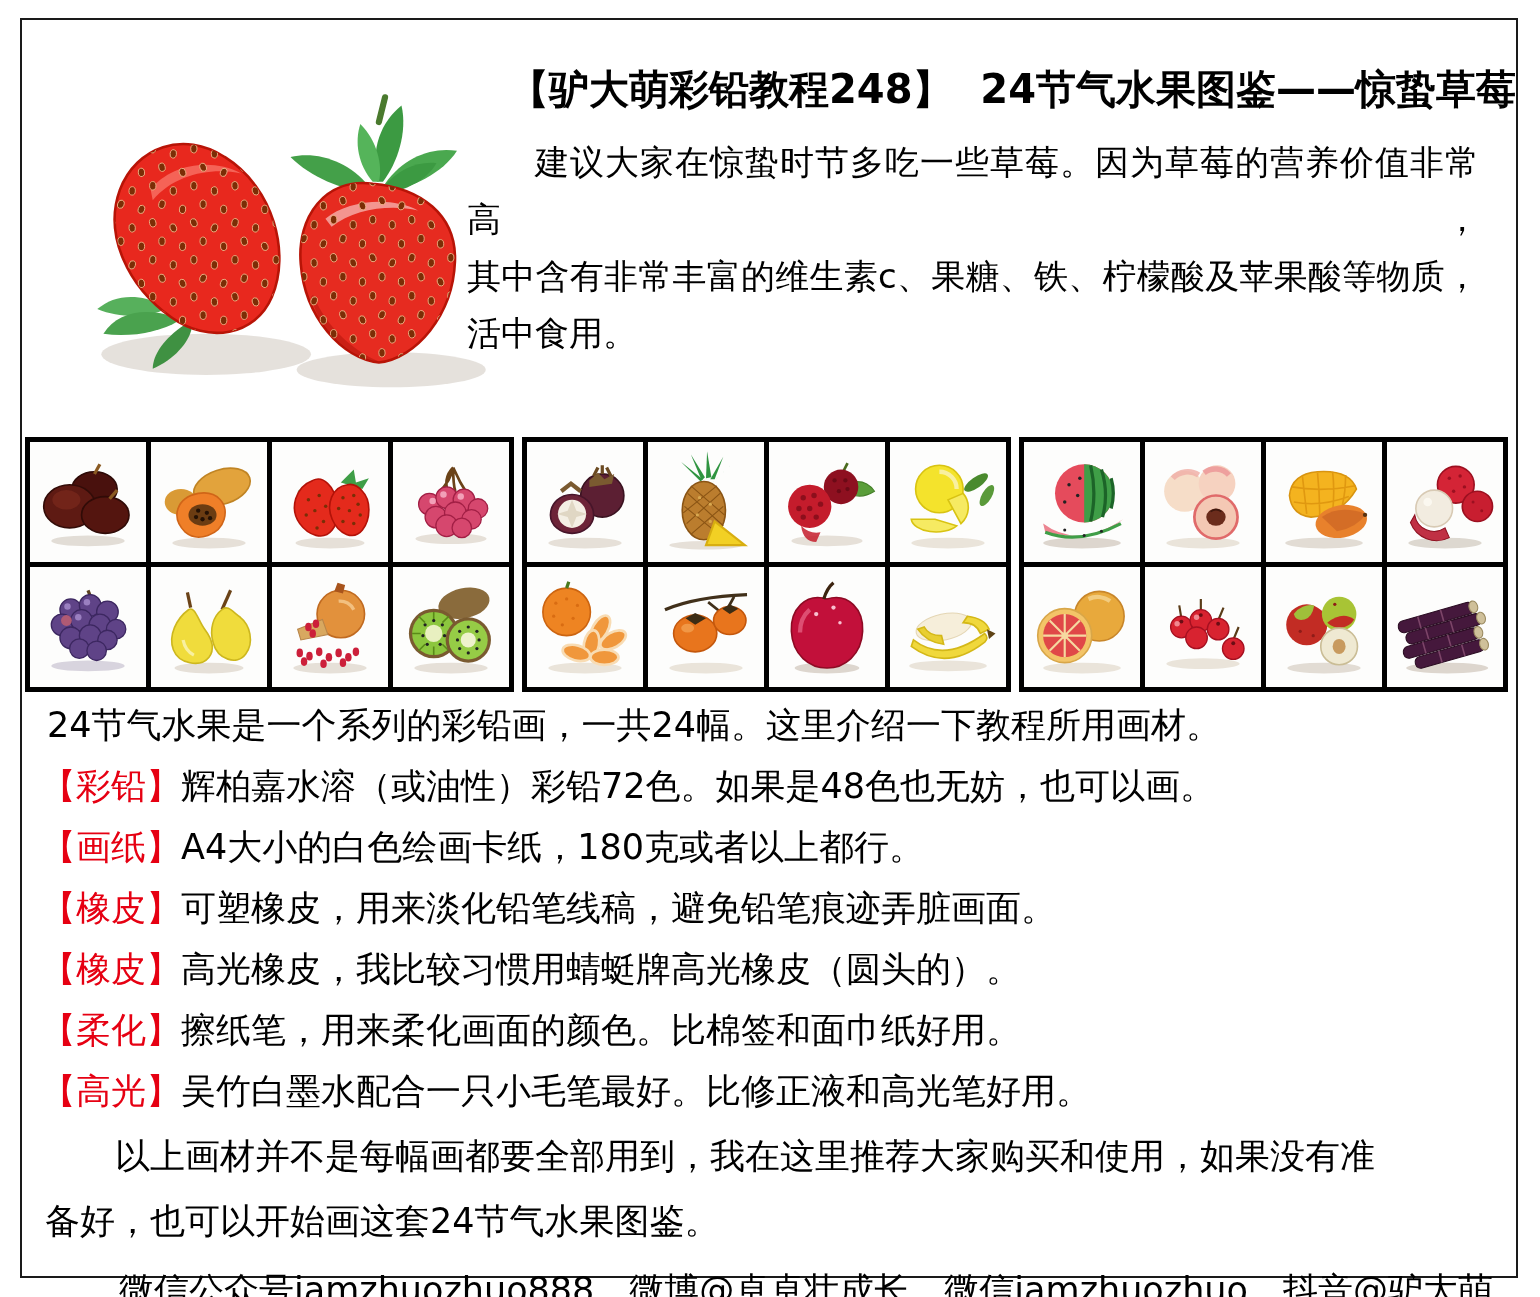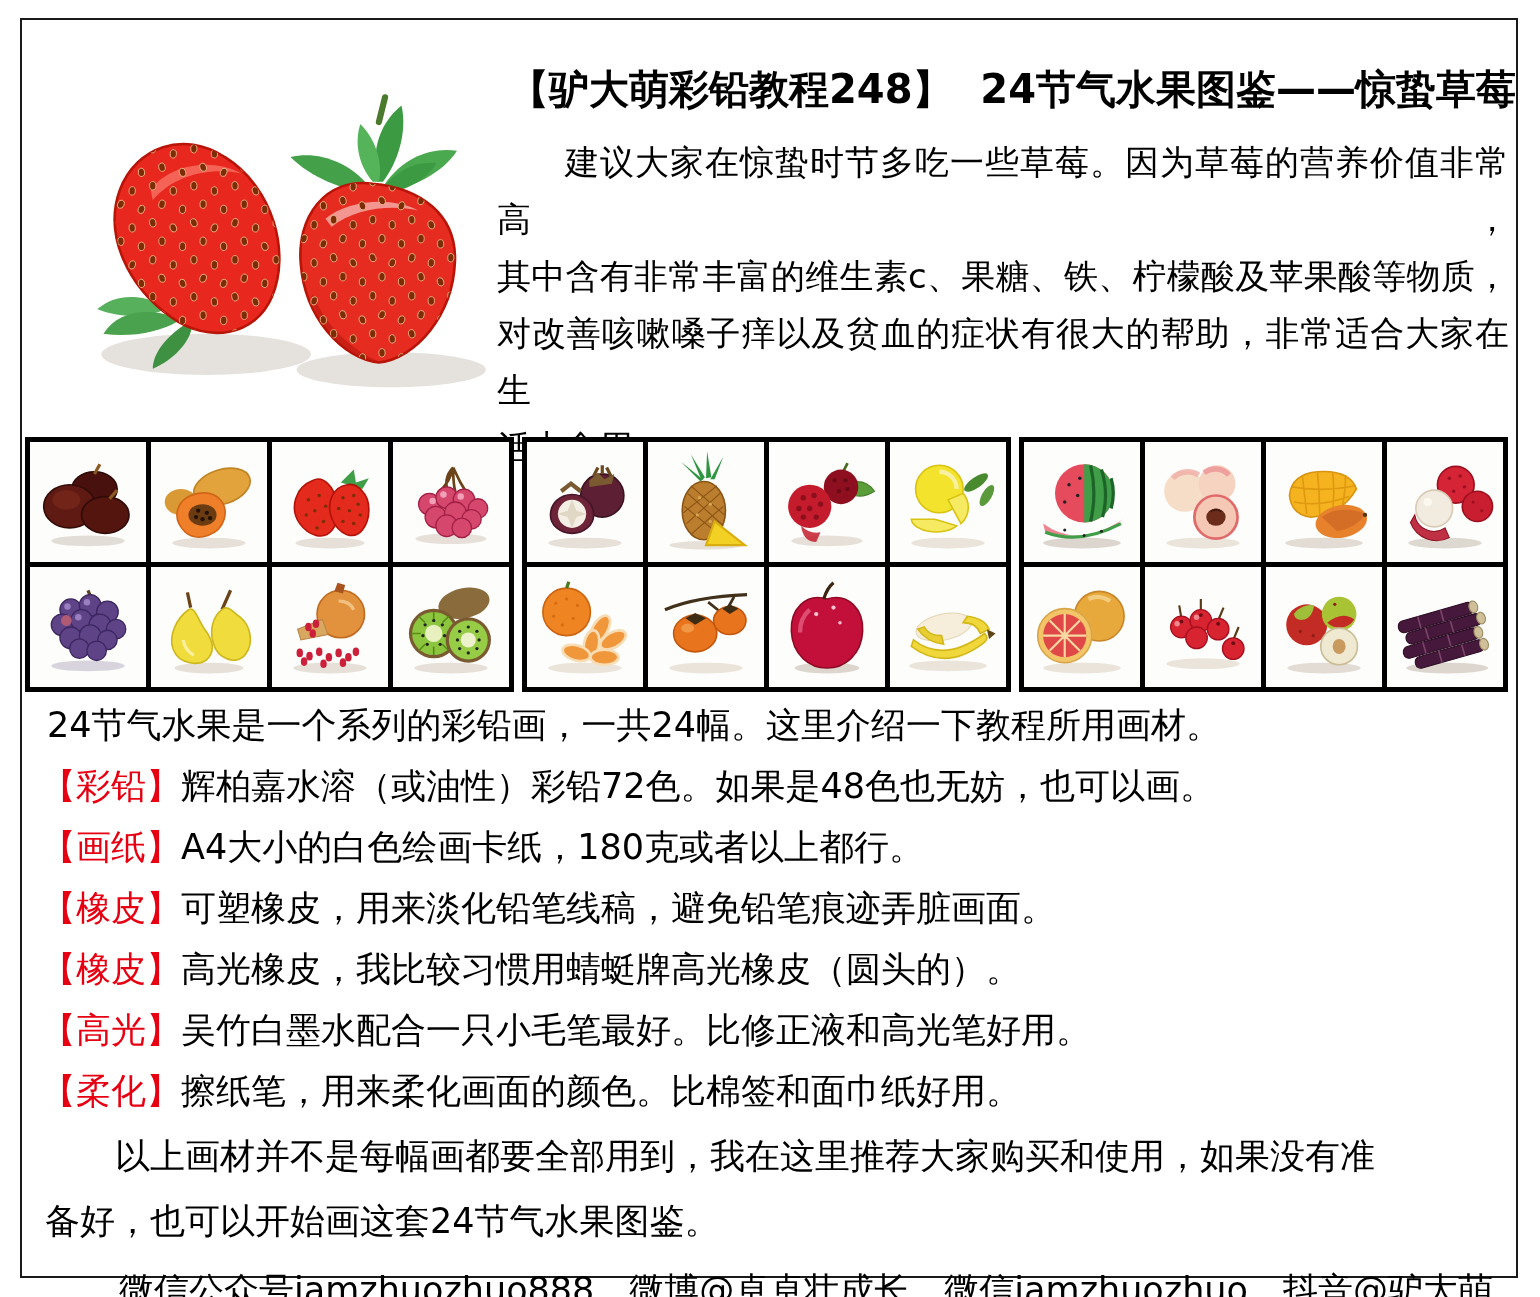--- a/index.html
+++ b/index.html
@@ -7,21 +7,21 @@
     width:1540px;height:1297px;position:relative;background:#ffffff;
     font-family:"DejaVu Sans",sans-serif;color:#111;overflow:hidden;
   }
   .frame{position:absolute;left:20px;top:18px;width:1494px;height:1256px;border:2px solid #1a1a1a;}
   .art{position:absolute;left:52px;top:58px;width:442px;height:348px;}
   .art svg{width:100%;height:100%;}
   .title{
     position:absolute;left:497px;top:50px;margin:12px;
     font-size:40px;font-weight:bold;white-space:pre;color:#000;
   }
-  .intro{position:absolute;left:497px;top:134px;width:1012px;font-size:34px;line-height:57px;color:#000;}
+  .intro{position:absolute;left:467px;top:134px;width:1012px;font-size:34px;line-height:57px;color:#000;}
   .intro .ln{text-align:justify;text-align-last:justify;}
   .intro .ln.first{text-indent:68px;}
   .intro .ln.last{text-align-last:left;}
   .gallery{position:absolute;left:25px;top:437px;display:flex;gap:8px;}
   .group{
     display:grid;grid-template-columns:repeat(4,116px);grid-auto-rows:120px;
     gap:5px;background:#000;padding:5px;
   }
   .cell{background:#fdfdfc;display:flex;align-items:center;justify-content:center;}
   .cell svg{width:108px;height:112px;}
@@ -258,21 +258,20 @@
         <ellipse cx="397" cy="282.5" rx="3.1" ry="4.1" fill="#7c2d06" stroke="#f3b98c" stroke-width="0.8" transform="rotate(-7 397 282.5)"></ellipse>
       </g>
   </svg>
 </div>
 
 <h1 class="title">【驴大萌彩铅教程248】  24节气水果图鉴——惊蛰草莓</h1>
 
 <div class="intro" id="intro">
     <div class="ln first">建议大家在惊蛰时节多吃一些草莓。因为草莓的营养价值非常高，</div>
     <div class="ln">其中含有非常丰富的维生素c、果糖、铁、柠檬酸及苹果酸等物质，</div>
-    <div class="ln">对改善咳嗽嗓子痒以及贫血的症状有很大的帮助，非常适合大家在生</div>
     <div class="ln last">活中食用。</div>
   </div>
 
 <div class="gallery" id="gallery">
     <div class="group">
       <div class="cell">
         <svg viewBox="0 0 100 100">
           <ellipse cx="50" cy="86" rx="34" ry="5" fill="#e2ddd6"></ellipse>
           <ellipse cx="56" cy="38" rx="21" ry="16" fill="#49110d" stroke="#2c0a07" stroke-width="1.5"></ellipse>
           <path d="M56 24 l5 -9" stroke="#8a5a22" stroke-width="3"></path>
@@ -702,21 +701,21 @@
     </div>
   </div>
 
 <div class="materials">
   <p class="mat-intro">24节气水果是一个系列的彩铅画，一共24幅。这里介绍一下教程所用画材。</p>
   <div id="mat-items">
       <p class="mat-line"><span class="mat-label">【彩铅】</span><span>辉柏嘉水溶（或油性）彩铅72色。如果是48色也无妨，也可以画。</span></p>
       <p class="mat-line"><span class="mat-label">【画纸】</span><span>A4大小的白色绘画卡纸，180克或者以上都行。</span></p>
       <p class="mat-line"><span class="mat-label">【橡皮】</span><span>可塑橡皮，用来淡化铅笔线稿，避免铅笔痕迹弄脏画面。</span></p>
       <p class="mat-line"><span class="mat-label">【橡皮】</span><span>高光橡皮，我比较习惯用蜻蜓牌高光橡皮（圆头的）。</span></p>
+      <p class="mat-line"><span class="mat-label">【柔化】</span><span>擦纸笔，用来柔化画面的颜色。比棉签和面巾纸好用。</span></p>
       <p class="mat-line"><span class="mat-label">【高光】</span><span>吴竹白墨水配合一只小毛笔最好。比修正液和高光笔好用。</span></p>
-      <p class="mat-line"><span class="mat-label">【柔化】</span><span>擦纸笔，用来柔化画面的颜色。比棉签和面巾纸好用。</span></p>
     </div>
   <div id="note">
       <p class="note-ln first">以上画材并不是每幅画都要全部用到，我在这里推荐大家购买和使用，如果没有准</p>
       <p class="note-ln">备好，也可以开始画这套24节气水果图鉴。</p>
     </div>
   <p class="contacts">微信公众号iamzhuozhuo888，微博@卓卓壮成长，微信iamzhuozhuo，抖音@驴大萌</p>
 </div>
 
 </body></html>

